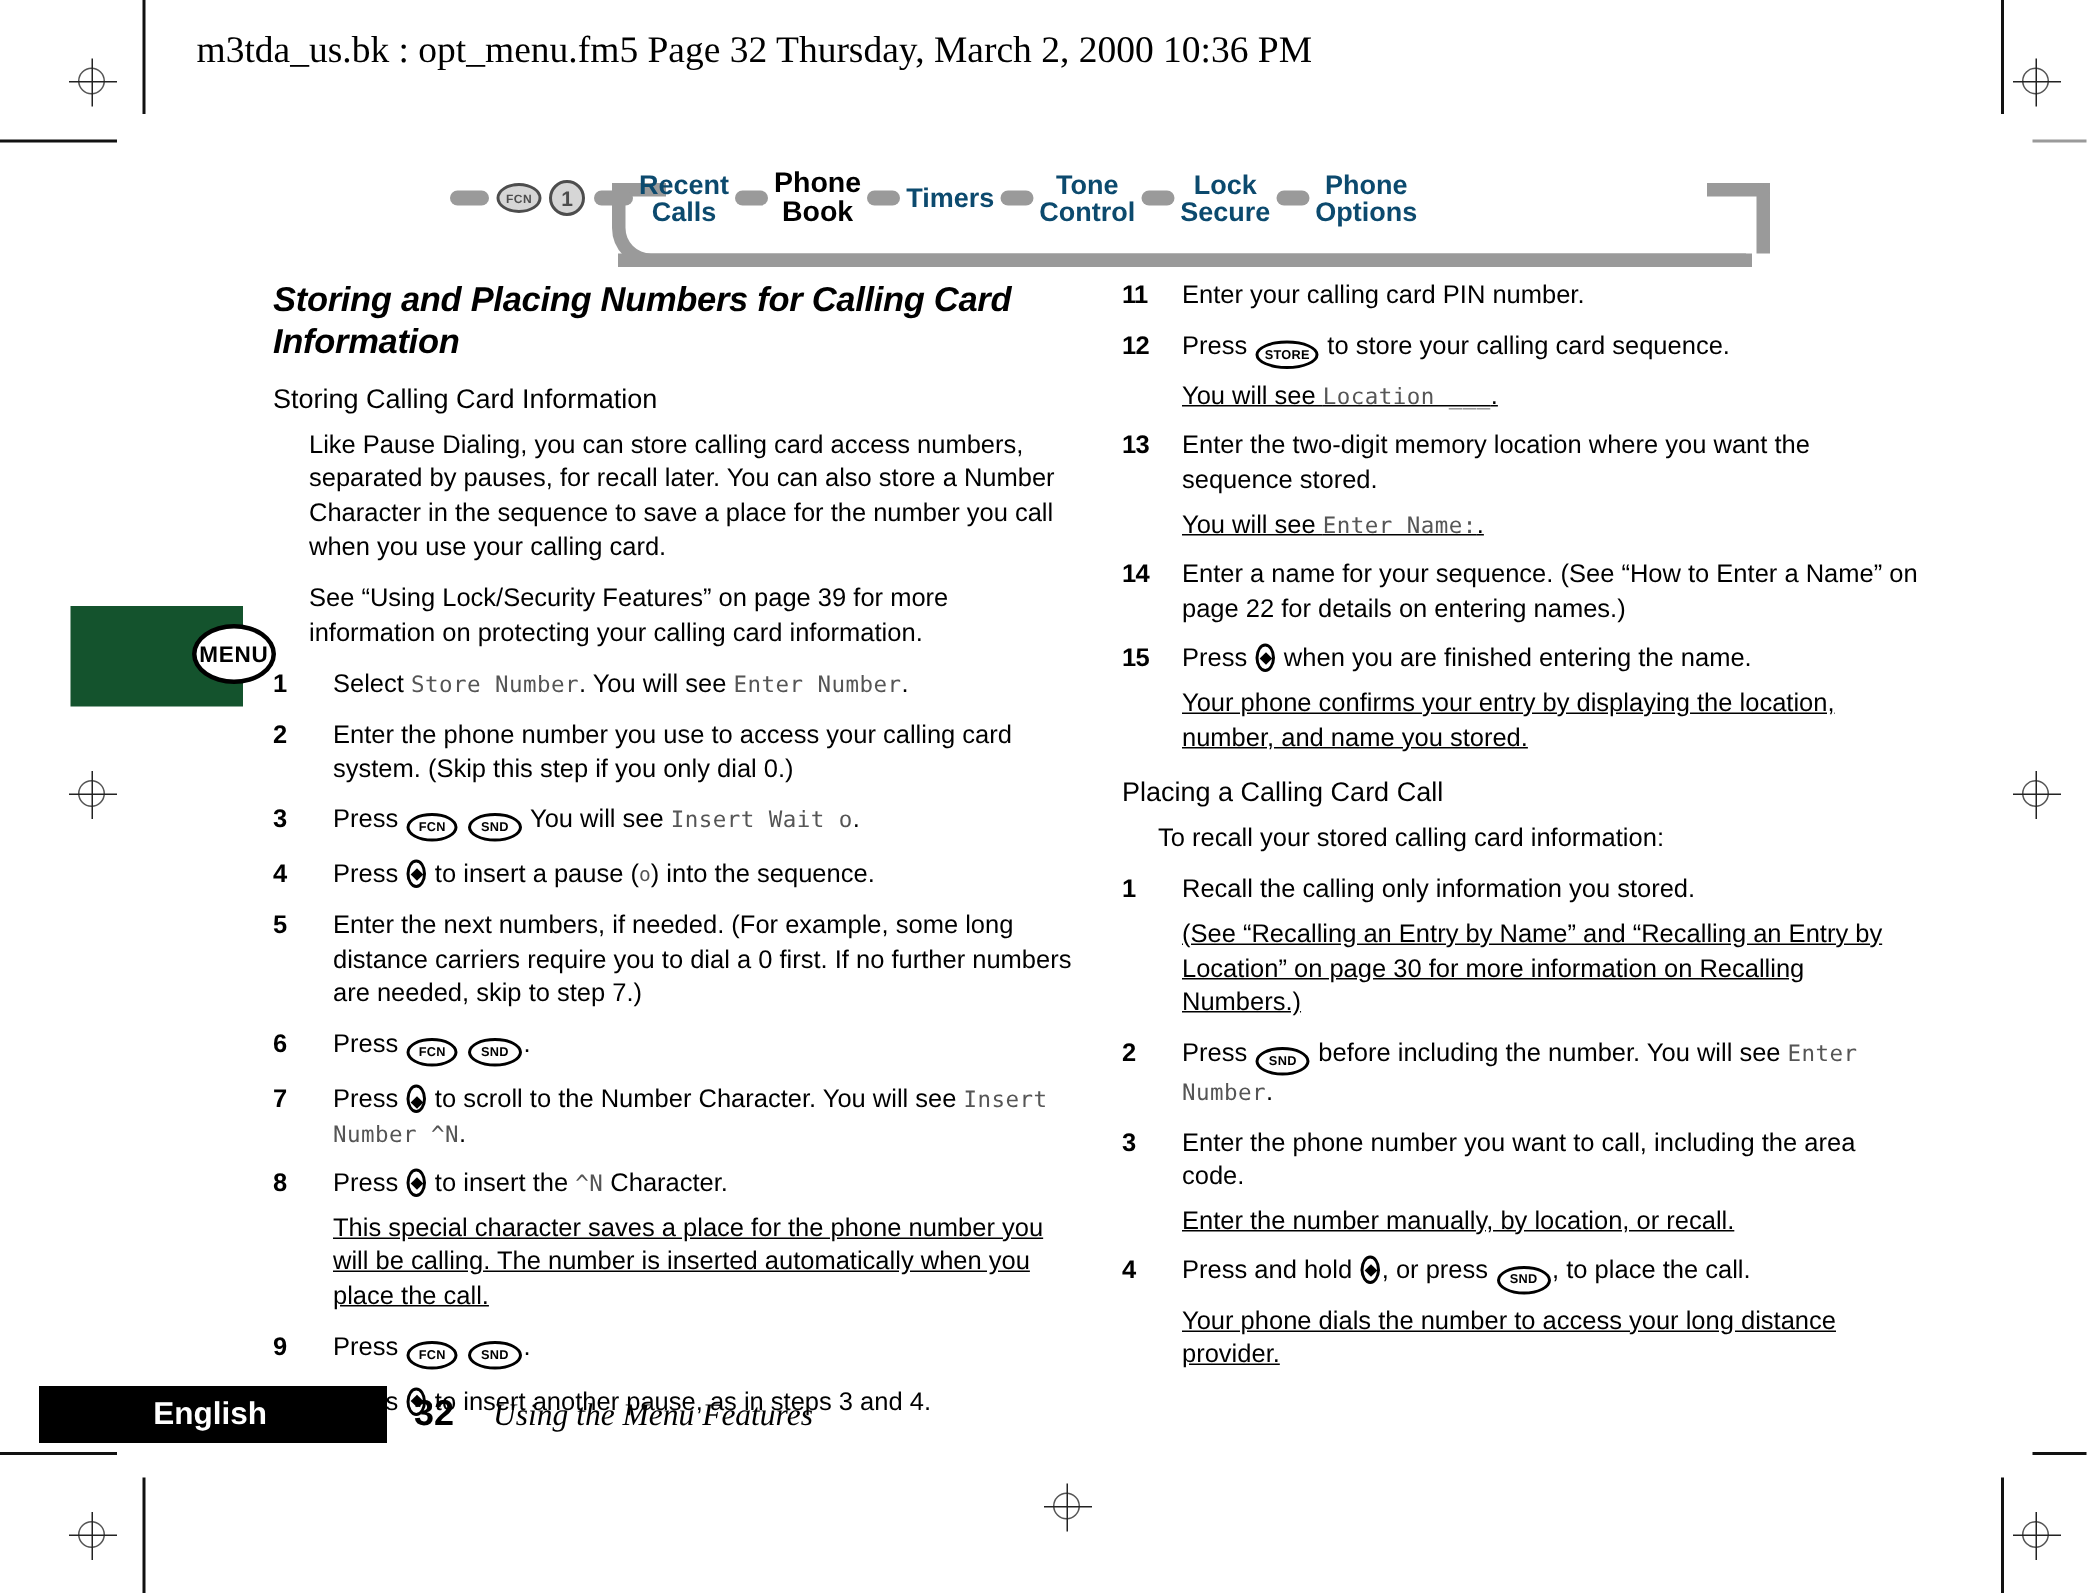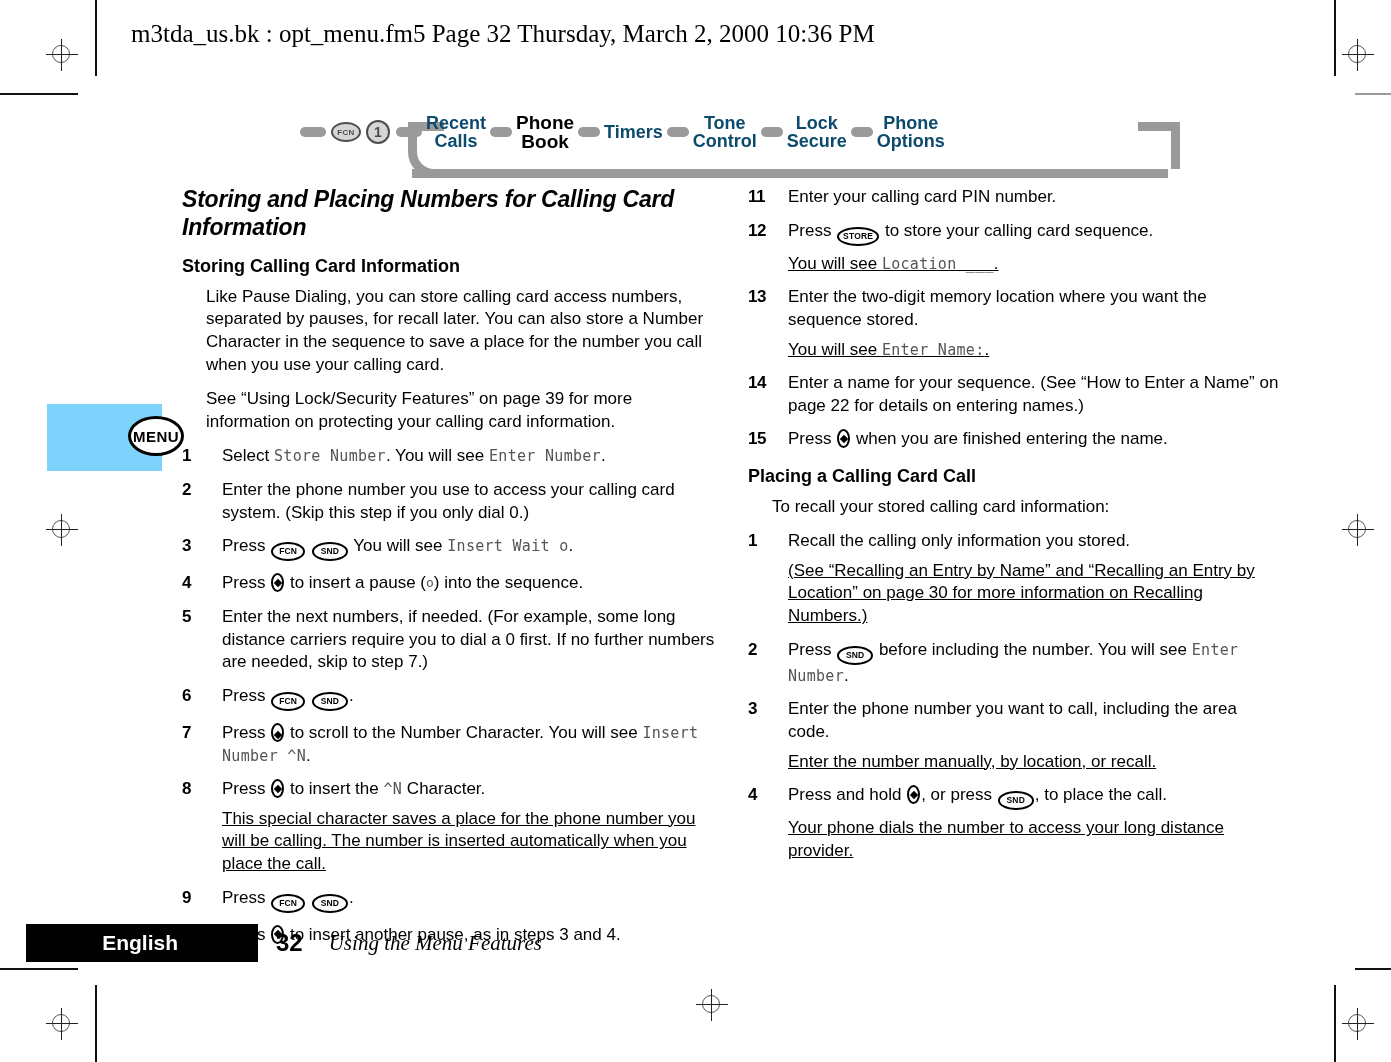--- a/index.html
+++ b/index.html
@@ -55,21 +55,21 @@
     white-space: nowrap;
   }
 
   
   .menu-tab {
     position: absolute;
     left: 47px;
     top: 404px;
     width: 115px;
     height: 67px;
-    background: #7dd3fc;
+    background: #14532d;
   }
   .menu-key {
     position: absolute;
     right: -22px;
     top: 12px;
     width: 56px;
     height: 40px;
     border: 3px solid #000;
     border-radius: 28px/20px;
     background: #ffffff;
@@ -206,21 +206,21 @@
   h1.sect-title {
     font-size: 23px;
     font-weight: bold;
     font-style: italic;
     line-height: 1.2;
     margin: 0 0 14px 0;
     letter-spacing: -.2px;
   }
   h2.sub-title {
     font-size: 18px;
-    font-weight: bold;
+    font-weight: normal;
     margin: 0 0 8px 0;
     line-height: 1.25;
   }
   h2.sub-title.spaced { margin-top: 14px; }
 
   p.para {
     font-size: 17px;
     line-height: 1.33;
     margin: 0 0 12px 0;
     padding-left: 24px;
@@ -454,21 +454,21 @@
       <li><span class="num wide">10</span><span><span>Press </span><span class="rkey"></span><span> to insert another pause, as in steps 3 and 4.</span></span></li>
     </ol>
 </div>
 
 <div class="col col-right">
   <ol class="steps" id="right-steps">
       <li><span class="num wide">11</span><span><span>Enter your calling card PIN number.</span></span></li>
       <li><span class="num wide">12</span><span><span>Press </span><span class="ikey store">STORE</span><span> to store your calling card sequence.</span></span><p class="sub"><span>You will see </span><span class="lcd">Location ___</span><span>.</span></p></li>
       <li><span class="num wide">13</span><span><span>Enter the two-digit memory location where you want the sequence stored.</span></span><p class="sub"><span>You will see </span><span class="lcd">Enter Name:</span><span>.</span></p></li>
       <li><span class="num wide">14</span><span><span>Enter a name for your sequence. (See “How to Enter a Name” on page 22 for details on entering names.)</span></span></li>
-      <li><span class="num wide">15</span><span><span>Press </span><span class="rkey"></span><span> when you are finished entering the name.</span></span></li>
+      <li><span class="num wide">15</span><span><span>Press </span><span class="rkey"></span><span> when you are finished entering the name.</span></span><p class="sub">Your phone confirms your entry by displaying the location, number, and name you stored.</p></li>
     </ol>
   <h2 class="sub-title spaced">Placing a Calling Card Call</h2>
   <p class="para">To recall your stored calling card information:</p>
   <ol class="steps" id="right-steps2">
       <li><span class="num">1</span><span><span>Recall the calling only information you stored.</span></span><p class="sub">(See “Recalling an Entry by Name”  and “Recalling an Entry by Location” on page 30 for more information on Recalling Numbers.)</p></li>
       <li><span class="num">2</span><span><span>Press </span><span class="ikey snd">SND</span><span> before including the number. You will see </span><span class="lcd">Enter Number</span><span>.</span></span></li>
       <li><span class="num">3</span><span><span>Enter the phone number you want to call, including the area code.</span></span><p class="sub">Enter the number manually, by location, or recall.</p></li>
       <li><span class="num">4</span><span><span>Press and hold </span><span class="rkey"></span><span>, or press </span><span class="ikey snd">SND</span><span>, to place the call.</span></span><p class="sub">Your phone dials the number to access your long distance provider.</p></li>
     </ol>
 </div>

